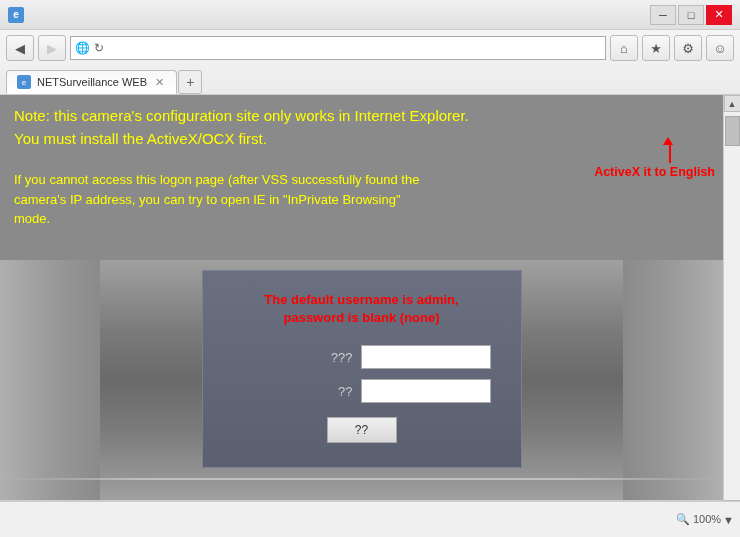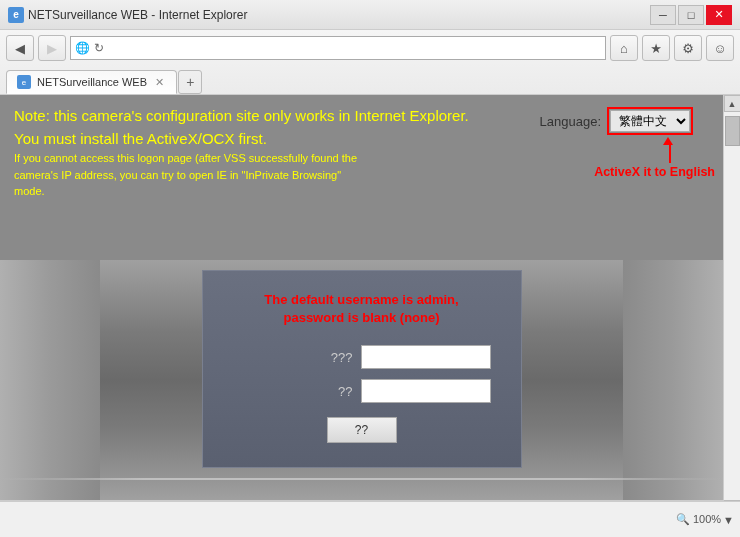--- a/index.html
+++ b/index.html
@@ -271,25 +271,25 @@
       padding: 10px 14px 10px 14px;
       position: relative;
     }
     .info-note {
       font-size: 15px;
       color: #ffff00;
       line-height: 1.5;
       max-width: 500px;
     }
     .info-note2 {
-      font-size: 11px;
+      font-size: 13px;
       color: #ffff00;
       line-height: 1.5;
       max-width: 500px;
-      margin-top: 0;
+      margin-top: 20px;
     }
 
     
     .language-area {
       position: absolute;
       top: 12px;
       right: 30px;
       display: flex;
       align-items: center;
       gap: 6px;
@@ -431,21 +431,20 @@
       background: linear-gradient(to right, transparent, #c0c0c0 20%, #c0c0c0 80%, transparent);
       z-index: 1;
     }
   </style>
 </head>
 <body>
 
 <div class="title-bar">
   <div class="title-bar-left">
     <div class="title-bar-icon">e</div>
-    <span>NETSurveillance WEB - Internet Explorer</span>
   </div>
   <div class="title-bar-controls">
     <div class="title-btn">─</div>
     <div class="title-btn">□</div>
     <div class="title-btn close">✕</div>
   </div>
 </div>
 
 <div class="browser-chrome">
 
@@ -471,29 +470,20 @@
     <div class="tab-new">+</div>
   </div>
 </div>
 
 <div class="page-content">
 
   <div class="info-panel">
     <p class="info-note">Note: this camera's configuration site only works in Internet Explorer.<br>You must install the ActiveX/OCX first.</p>
     <p class="info-note2">If you cannot access this logon page (after VSS successfully found the<br>camera's IP address, you can try to open IE in "InPrivate Browsing"<br>mode.</p>
 
-    <div class="language-area">
-      <span class="language-label">Language:</span>
-      <div class="language-select-wrapper">
-        <select class="language-select">
-          <option>繁體中文</option>
-          <option>English</option>
-        </select>
-      </div>
-    </div>
 
     <div class="change-english-arrow">
       <div class="arrow-head"></div>
       <div class="arrow-line"></div>
       <span class="change-english-text">ActiveX it to English</span>
     </div>
   </div>
 
   <div class="login-area">
     <div class="floor-line"></div>

